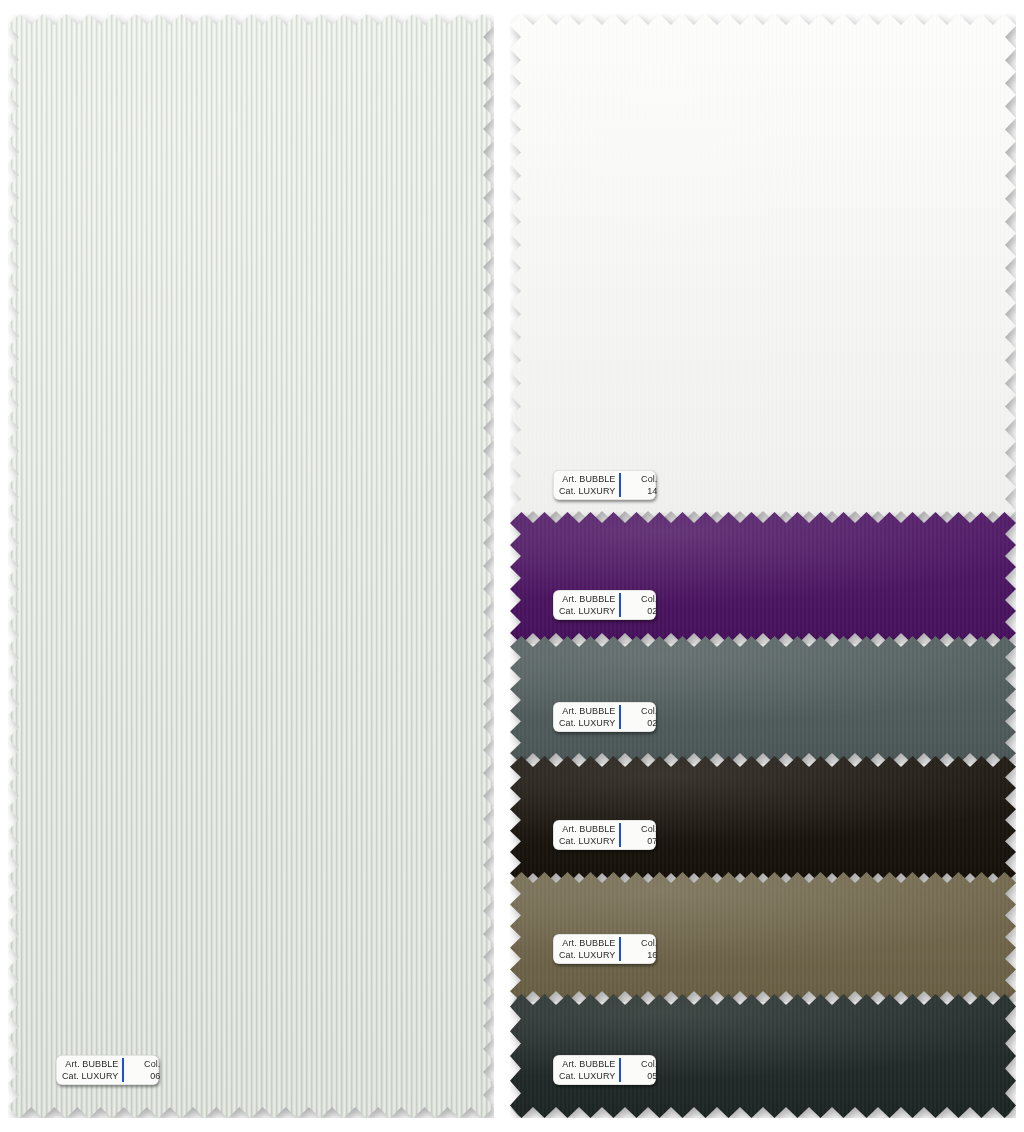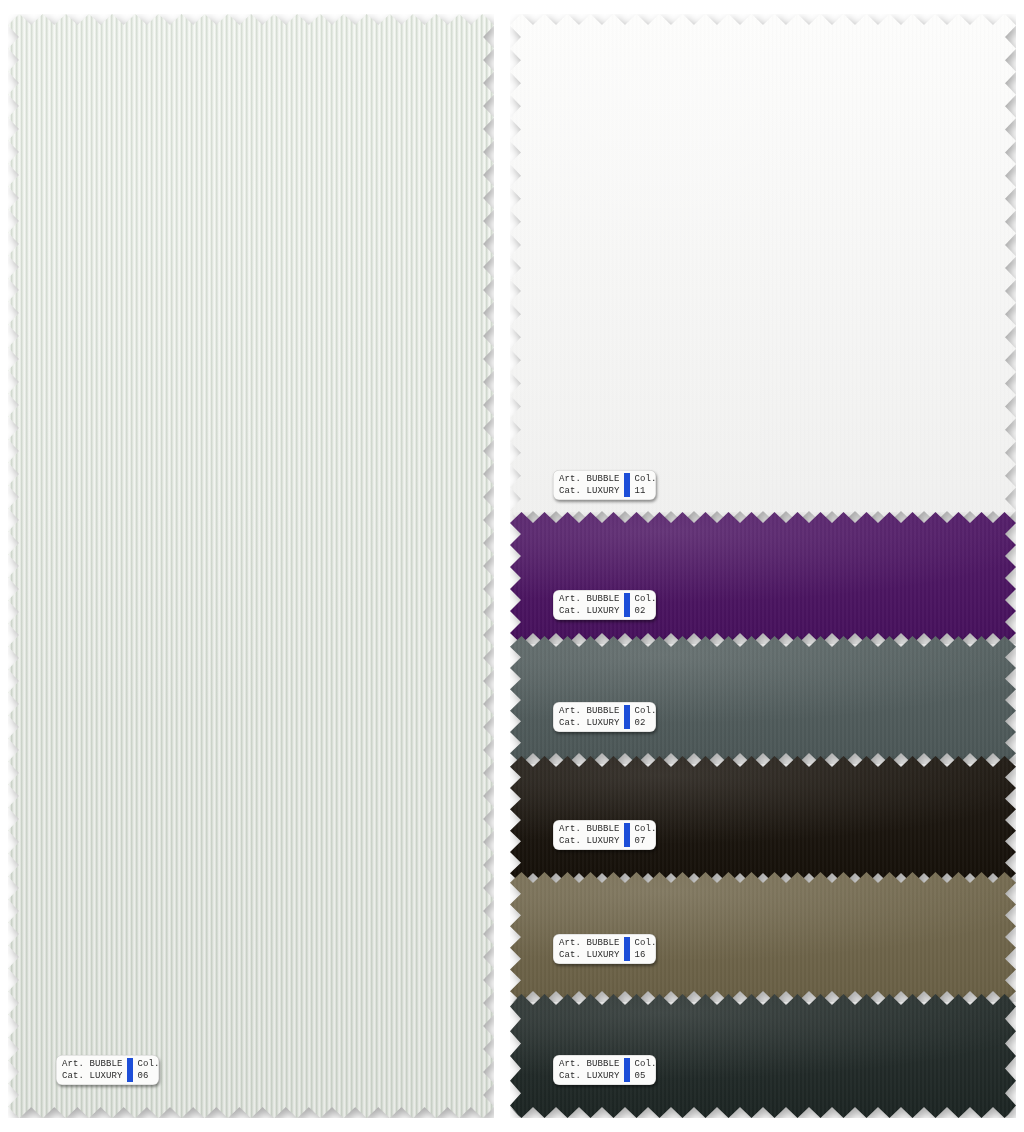--- a/index.html
+++ b/index.html
@@ -75,26 +75,27 @@
     box-sizing:border-box;
     z-index:40;
     height:30px;
     width:103px;
   }
   .label .lcol{
     display:flex;flex-direction:column;justify-content:center;gap:1px;
   }
   .label .lcol.left{flex:1 1 auto;padding-right:4px;}
   .label .lcol.right{
-    flex:0 0 auto;padding-left:5px;border-left:6px solid #1d4ed8;min-width:25px;
+    flex:0 0 auto;padding-left:11px;border-left:2px solid #1d4ed8;min-width:25px;
   }
   .label .ltxt{
-    font-family:Liberation Mono, monospace;
+    font-family:Liberation Sans, sans-serif;
     font-size:9px;line-height:11px;color:#2b2b2b;white-space:nowrap;
     letter-spacing:.1px;
+    text-align:right;
   }
 </style>
 </head>
 <body>
 
 <div id="stage">
     <div class="swatch" style="left: 8px; top: 14px; width: 486px; height: 1104px;">
       <div class="cloth" style="background: rgb(232, 237, 229); clip-path: polygon(0% 0.996%, 2.381% 0%, 4.762% 0.996%, 7.143% 0%, 9.524% 0.996%, 11.905% 0%, 14.286% 0.996%, 16.667% 0%, 19.048% 0.996%, 21.429% 0%, 23.81% 0.996%, 26.19% 0%, 28.571% 0.996%, 30.952% 0%, 33.333% 0.996%, 35.714% 0%, 38.095% 0.996%, 40.476% 0%, 42.857% 0.996%, 45.238% 0%, 47.619% 0.996%, 50% 0%, 52.381% 0.996%, 54.762% 0%, 57.143% 0.996%, 59.524% 0%, 61.905% 0.996%, 64.286% 0%, 66.667% 0.996%, 69.048% 0%, 71.429% 0.996%, 73.81% 0%, 76.19% 0.996%, 78.571% 0%, 80.952% 0.996%, 83.333% 0%, 85.714% 0.996%, 88.095% 0%, 90.476% 0.996%, 92.857% 0%, 95.238% 0.996%, 97.619% 0%, 100% 0.996%, 97.737% 0%, 100% 1.042%, 97.737% 2.083%, 100% 3.125%, 97.737% 4.167%, 100% 5.208%, 97.737% 6.25%, 100% 7.292%, 97.737% 8.333%, 100% 9.375%, 97.737% 10.417%, 100% 11.458%, 97.737% 12.5%, 100% 13.542%, 97.737% 14.583%, 100% 15.625%, 97.737% 16.667%, 100% 17.708%, 97.737% 18.75%, 100% 19.792%, 97.737% 20.833%, 100% 21.875%, 97.737% 22.917%, 100% 23.958%, 97.737% 25%, 100% 26.042%, 97.737% 27.083%, 100% 28.125%, 97.737% 29.167%, 100% 30.208%, 97.737% 31.25%, 100% 32.292%, 97.737% 33.333%, 100% 34.375%, 97.737% 35.417%, 100% 36.458%, 97.737% 37.5%, 100% 38.542%, 97.737% 39.583%, 100% 40.625%, 97.737% 41.667%, 100% 42.708%, 97.737% 43.75%, 100% 44.792%, 97.737% 45.833%, 100% 46.875%, 97.737% 47.917%, 100% 48.958%, 97.737% 50%, 100% 51.042%, 97.737% 52.083%, 100% 53.125%, 97.737% 54.167%, 100% 55.208%, 97.737% 56.25%, 100% 57.292%, 97.737% 58.333%, 100% 59.375%, 97.737% 60.417%, 100% 61.458%, 97.737% 62.5%, 100% 63.542%, 97.737% 64.583%, 100% 65.625%, 97.737% 66.667%, 100% 67.708%, 97.737% 68.75%, 100% 69.792%, 97.737% 70.833%, 100% 71.875%, 97.737% 72.917%, 100% 73.958%, 97.737% 75%, 100% 76.042%, 97.737% 77.083%, 100% 78.125%, 97.737% 79.167%, 100% 80.208%, 97.737% 81.25%, 100% 82.292%, 97.737% 83.333%, 100% 84.375%, 97.737% 85.417%, 100% 86.458%, 97.737% 87.5%, 100% 88.542%, 97.737% 89.583%, 100% 90.625%, 97.737% 91.667%, 100% 92.708%, 97.737% 93.75%, 100% 94.792%, 97.737% 95.833%, 100% 96.875%, 97.737% 97.917%, 100% 98.958%, 97.737% 100%, 100% 99.004%, 97.619% 100%, 95.238% 99.004%, 92.857% 100%, 90.476% 99.004%, 88.095% 100%, 85.714% 99.004%, 83.333% 100%, 80.952% 99.004%, 78.571% 100%, 76.19% 99.004%, 73.81% 100%, 71.429% 99.004%, 69.048% 100%, 66.667% 99.004%, 64.286% 100%, 61.905% 99.004%, 59.524% 100%, 57.143% 99.004%, 54.762% 100%, 52.381% 99.004%, 50% 100%, 47.619% 99.004%, 45.238% 100%, 42.857% 99.004%, 40.476% 100%, 38.095% 99.004%, 35.714% 100%, 33.333% 99.004%, 30.952% 100%, 28.571% 99.004%, 26.19% 100%, 23.81% 99.004%, 21.429% 100%, 19.048% 99.004%, 16.667% 100%, 14.286% 99.004%, 11.905% 100%, 9.524% 99.004%, 7.143% 100%, 4.762% 99.004%, 2.381% 100%, 0% 99.004%, 2.263% 100%, 0% 98.958%, 2.263% 97.917%, 0% 96.875%, 2.263% 95.833%, 0% 94.792%, 2.263% 93.75%, 0% 92.708%, 2.263% 91.667%, 0% 90.625%, 2.263% 89.583%, 0% 88.542%, 2.263% 87.5%, 0% 86.458%, 2.263% 85.417%, 0% 84.375%, 2.263% 83.333%, 0% 82.292%, 2.263% 81.25%, 0% 80.208%, 2.263% 79.167%, 0% 78.125%, 2.263% 77.083%, 0% 76.042%, 2.263% 75%, 0% 73.958%, 2.263% 72.917%, 0% 71.875%, 2.263% 70.833%, 0% 69.792%, 2.263% 68.75%, 0% 67.708%, 2.263% 66.667%, 0% 65.625%, 2.263% 64.583%, 0% 63.542%, 2.263% 62.5%, 0% 61.458%, 2.263% 60.417%, 0% 59.375%, 2.263% 58.333%, 0% 57.292%, 2.263% 56.25%, 0% 55.208%, 2.263% 54.167%, 0% 53.125%, 2.263% 52.083%, 0% 51.042%, 2.263% 50%, 0% 48.958%, 2.263% 47.917%, 0% 46.875%, 2.263% 45.833%, 0% 44.792%, 2.263% 43.75%, 0% 42.708%, 2.263% 41.667%, 0% 40.625%, 2.263% 39.583%, 0% 38.542%, 2.263% 37.5%, 0% 36.458%, 2.263% 35.417%, 0% 34.375%, 2.263% 33.333%, 0% 32.292%, 2.263% 31.25%, 0% 30.208%, 2.263% 29.167%, 0% 28.125%, 2.263% 27.083%, 0% 26.042%, 2.263% 25%, 0% 23.958%, 2.263% 22.917%, 0% 21.875%, 2.263% 20.833%, 0% 19.792%, 2.263% 18.75%, 0% 17.708%, 2.263% 16.667%, 0% 15.625%, 2.263% 14.583%, 0% 13.542%, 2.263% 12.5%, 0% 11.458%, 2.263% 10.417%, 0% 9.375%, 2.263% 8.333%, 0% 7.292%, 2.263% 6.25%, 0% 5.208%, 2.263% 4.167%, 0% 3.125%, 2.263% 2.083%, 0% 1.042%, 2.263% 0%);">
         <div class="rib strong"></div>
         <div class="shade"></div>
@@ -116,21 +117,21 @@
         <div class="shade"></div>
       </div>
     </div>
     <div class="label" style="left: 553px; top: 470px;">
       <div class="lcol left">
         <div class="ltxt">Art. BUBBLE</div>
         <div class="ltxt">Cat. LUXURY</div>
       </div>
       <div class="lcol right">
         <div class="ltxt">Col.</div>
-        <div class="ltxt">11</div>
+        <div class="ltxt">14</div>
       </div>
     </div>
     <div class="swatch" style="left: 510px; top: 512px; width: 506px; height: 132px;">
       <div class="cloth" style="background: rgb(74, 17, 97); clip-path: polygon(0% 8.333%, 2.273% 0%, 4.545% 8.333%, 6.818% 0%, 9.091% 8.333%, 11.364% 0%, 13.636% 8.333%, 15.909% 0%, 18.182% 8.333%, 20.455% 0%, 22.727% 8.333%, 25% 0%, 27.273% 8.333%, 29.545% 0%, 31.818% 8.333%, 34.091% 0%, 36.364% 8.333%, 38.636% 0%, 40.909% 8.333%, 43.182% 0%, 45.455% 8.333%, 47.727% 0%, 50% 8.333%, 52.273% 0%, 54.545% 8.333%, 56.818% 0%, 59.091% 8.333%, 61.364% 0%, 63.636% 8.333%, 65.909% 0%, 68.182% 8.333%, 70.455% 0%, 72.727% 8.333%, 75% 0%, 77.273% 8.333%, 79.545% 0%, 81.818% 8.333%, 84.091% 0%, 86.364% 8.333%, 88.636% 0%, 90.909% 8.333%, 93.182% 0%, 95.455% 8.333%, 97.727% 0%, 100% 8.333%, 97.826% 0%, 100% 8.333%, 97.826% 16.667%, 100% 25%, 97.826% 33.333%, 100% 41.667%, 97.826% 50%, 100% 58.333%, 97.826% 66.667%, 100% 75%, 97.826% 83.333%, 100% 91.667%, 97.826% 100%, 100% 91.667%, 97.727% 100%, 95.455% 91.667%, 93.182% 100%, 90.909% 91.667%, 88.636% 100%, 86.364% 91.667%, 84.091% 100%, 81.818% 91.667%, 79.545% 100%, 77.273% 91.667%, 75% 100%, 72.727% 91.667%, 70.455% 100%, 68.182% 91.667%, 65.909% 100%, 63.636% 91.667%, 61.364% 100%, 59.091% 91.667%, 56.818% 100%, 54.545% 91.667%, 52.273% 100%, 50% 91.667%, 47.727% 100%, 45.455% 91.667%, 43.182% 100%, 40.909% 91.667%, 38.636% 100%, 36.364% 91.667%, 34.091% 100%, 31.818% 91.667%, 29.545% 100%, 27.273% 91.667%, 25% 100%, 22.727% 91.667%, 20.455% 100%, 18.182% 91.667%, 15.909% 100%, 13.636% 91.667%, 11.364% 100%, 9.091% 91.667%, 6.818% 100%, 4.545% 91.667%, 2.273% 100%, 0% 91.667%, 2.174% 100%, 0% 91.667%, 2.174% 83.333%, 0% 75%, 2.174% 66.667%, 0% 58.333%, 2.174% 50%, 0% 41.667%, 2.174% 33.333%, 0% 25%, 2.174% 16.667%, 0% 8.333%, 2.174% 0%);">
         <div class="rib"></div>
         <div class="shade"></div>
       </div>
     </div>
     <div class="label" style="left: 553px; top: 590px;">
       <div class="lcol left">

